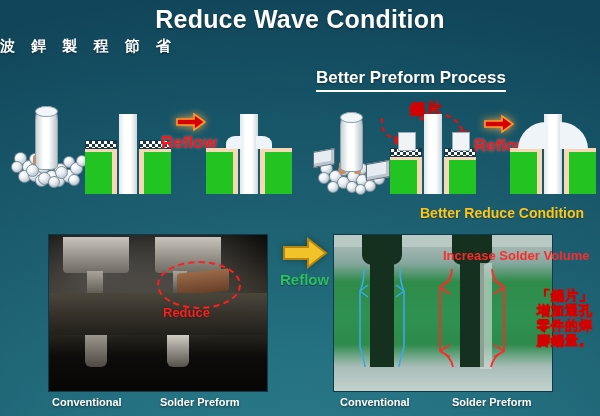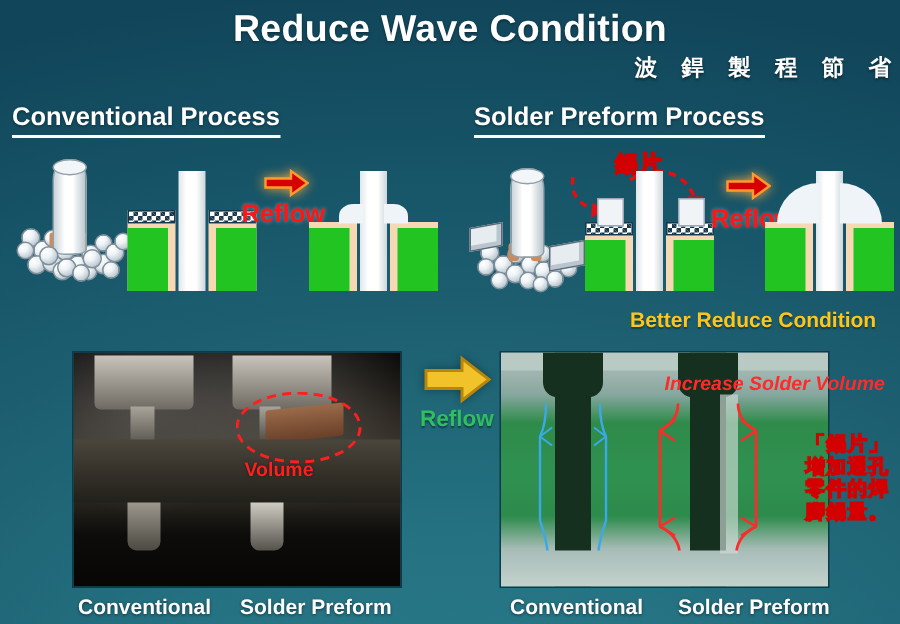--- a/index.html
+++ b/index.html
@@ -17,21 +17,21 @@
   .abs{position:absolute;}
 
   
   #title{
     top:4px;left:0;width:600px;text-align:center;
     font-size:25px;font-weight:bold;color:#ffffff;
     letter-spacing:.2px;line-height:30px;
     text-shadow:0 1px 2px rgba(0,0,0,.45);
   }
   #subtitle{
-    top:36px;left:0;width:600px;text-align:right;
+    top:36px;left:0;width:600px;text-align:left;
     font-size:15px;font-weight:bold;color:#ffffff;
     letter-spacing:6px;line-height:20px;
     text-shadow:0 1px 2px rgba(0,0,0,.45);
   }
   .sect-head{
     font-size:17px;font-weight:bold;color:#ffffff;
     padding-bottom:2px;border-bottom:2px solid #ffffff;
     display:inline-block;line-height:20px;
     text-shadow:0 1px 2px rgba(0,0,0,.4);
   }
@@ -106,21 +106,21 @@
       linear-gradient(180deg,#0a0907 0%,#161310 14%,#2b2620 30%,#3b352c 44%,#45413a 52%,#2a2720 62%,#0d0c0a 78%,#070605 100%);
   }
   #photo-right{
     left:333px;top:234px;width:218px;height:156px;
     background:
       linear-gradient(180deg,#a9bdb8 0%,#9db3ad 10%,#86a79f 18%,#2f8b4a 30%,#2f9150 52%,#2d8b4c 70%,#a7bcb6 84%,#b6c8c2 100%);
   }
   .pgap{position:absolute;background:#c9d8d3;}
   .ppost{position:absolute;background:#15301f;}
   .caption{
-    position:absolute;font-size:14px;font-weight:bold;color:#ffffff;
+    position:absolute;font-size:11px;font-weight:bold;color:#ffffff;
     white-space:nowrap;text-shadow:0 1px 2px rgba(0,0,0,.5);
   }
   .red-label{
     position:absolute;font-size:13px;font-weight:bold;color:#ff1f1f;
     white-space:nowrap;text-shadow:0 0 2px rgba(0,0,0,.5);
   }
   #isv{
     position:absolute;font-size:13px;font-weight:bold;color:#ff2a2a;
     white-space:nowrap;
   }
@@ -136,25 +136,22 @@
   }
 </style>
 </head>
 <body>
 
 <div id="stage">
 
   <div class="abs" id="title">Reduce Wave Condition</div>
   <div class="abs" id="subtitle">波 銲 製 程 節 省</div>
 
-  <div class="abs" id="head-left">
-    <span class="sect-head">Conventional Process</span>
-  </div>
   <div class="abs" id="head-right">
-    <span class="sect-head">Solder Preform Process</span>
+    <span class="sect-head">Better Preform Process</span>
   </div>
 
   <div class="abs" style="left:0;top:100px;width:300px;height:100px;">
 
     <div class="abs" style="left:8px;top:0;width:80px;height:95px;">
       <div class="ball" style="left:6px;top:52px;width:11px;height:11px;"></div>
       <div class="ball" style="left:14px;top:60px;width:12px;height:12px;"></div>
       <div class="ball" style="left:3px;top:61px;width:10px;height:10px;"></div>
       <div class="ball" style="left:10px;top:70px;width:11px;height:11px;"></div>
       <div class="ball" style="left:20px;top:68px;width:12px;height:12px;"></div>
@@ -276,21 +273,21 @@
     <div class="abs" style="left:14px;top:2px;width:66px;height:36px;background:linear-gradient(180deg,#c8c4bb,#6e6a61);border-radius:0 0 4px 4px;"></div>
     <div class="abs" style="left:106px;top:2px;width:66px;height:36px;background:linear-gradient(180deg,#c8c4bb,#6e6a61);border-radius:0 0 4px 4px;"></div>
     <div class="abs" style="left:38px;top:36px;width:16px;height:26px;background:linear-gradient(180deg,#a8a49a,#55524b);"></div>
     <div class="abs" style="left:124px;top:36px;width:14px;height:22px;background:linear-gradient(180deg,#a8a49a,#55524b);"></div>
     <div class="abs" style="left:128px;top:36px;width:52px;height:22px;background:linear-gradient(180deg,#9a6a4a,#6a4028);transform:skewY(-6deg);border-radius:2px;"></div>
     <div class="abs" style="left:0;top:58px;width:218px;height:42px;background:linear-gradient(180deg,#4a463c,#36322a 50%,#22201b);"></div>
     <div class="abs" style="left:36px;top:100px;width:22px;height:32px;background:linear-gradient(180deg,#9b978d,#4c4942);border-radius:0 0 6px 6px;"></div>
     <div class="abs" style="left:118px;top:100px;width:22px;height:32px;background:linear-gradient(180deg,#cfccc4,#55524b);border-radius:0 0 6px 6px;"></div>
     <div class="dashed-ellipse" style="left:108px;top:26px;width:80px;height:44px;"></div>
   </div>
-  <div class="red-label" style="left:163px;top:305px;">Volume</div>
+  <div class="red-label" style="left:163px;top:305px;">Reduce</div>
   <div class="caption" style="left:52px;top:396px;">Conventional</div>
   <div class="caption" style="left:160px;top:396px;">Solder Preform</div>
 
   <div class="arrow-yellow" style="left:282px;top:236px;">
     <svg width="46" height="34" viewBox="0 0 46 34">
       <path d="M2 11 H26 V3 L44 17 L26 31 V23 H2 Z" fill="#f2c22a" stroke="#b8860b" stroke-width="2"></path>
     </svg>
   </div>
   <div class="reflow-green" style="left:280px;top:271px;">Reflow</div>
 
@@ -308,18 +305,18 @@
       <path d="M26 56 L34 50 M26 56 L34 62" fill="none" stroke="#3aa9e8" stroke-width="1.4"></path>
       <path d="M70 56 L62 50 M70 56 L62 62" fill="none" stroke="#3aa9e8" stroke-width="1.4"></path>
       <path d="M118 34 C118 42, 114 48, 106 52 L106 116 C114 120, 118 126, 119 132" fill="none" stroke="#ff2a2a" stroke-width="1.8"></path>
       <path d="M158 34 C158 42, 162 48, 170 52 L170 116 C162 120, 158 126, 157 132" fill="none" stroke="#ff2a2a" stroke-width="1.8"></path>
       <path d="M106 52 L116 45 M106 52 L116 59" fill="none" stroke="#ff2a2a" stroke-width="1.6"></path>
       <path d="M170 52 L160 45 M170 52 L160 59" fill="none" stroke="#ff2a2a" stroke-width="1.6"></path>
       <path d="M106 116 L116 110 M106 116 L116 122" fill="none" stroke="#ff2a2a" stroke-width="1.6"></path>
       <path d="M170 116 L160 110 M170 116 L160 122" fill="none" stroke="#ff2a2a" stroke-width="1.6"></path>
     </svg>
   </div>
-  <div id="isv" style="left:443px;top:248px;font-style:italic;">Increase Solder Volume</div>
+  <div id="isv" style="left:443px;top:248px;">Increase Solder Volume</div>
   <div id="zh-note">「錫片」增加通孔零件的焊腳錫量。</div>
   <div class="caption" style="left:340px;top:396px;">Conventional</div>
   <div class="caption" style="left:452px;top:396px;">Solder Preform</div>
 
 </div>
 
 </body></html>

